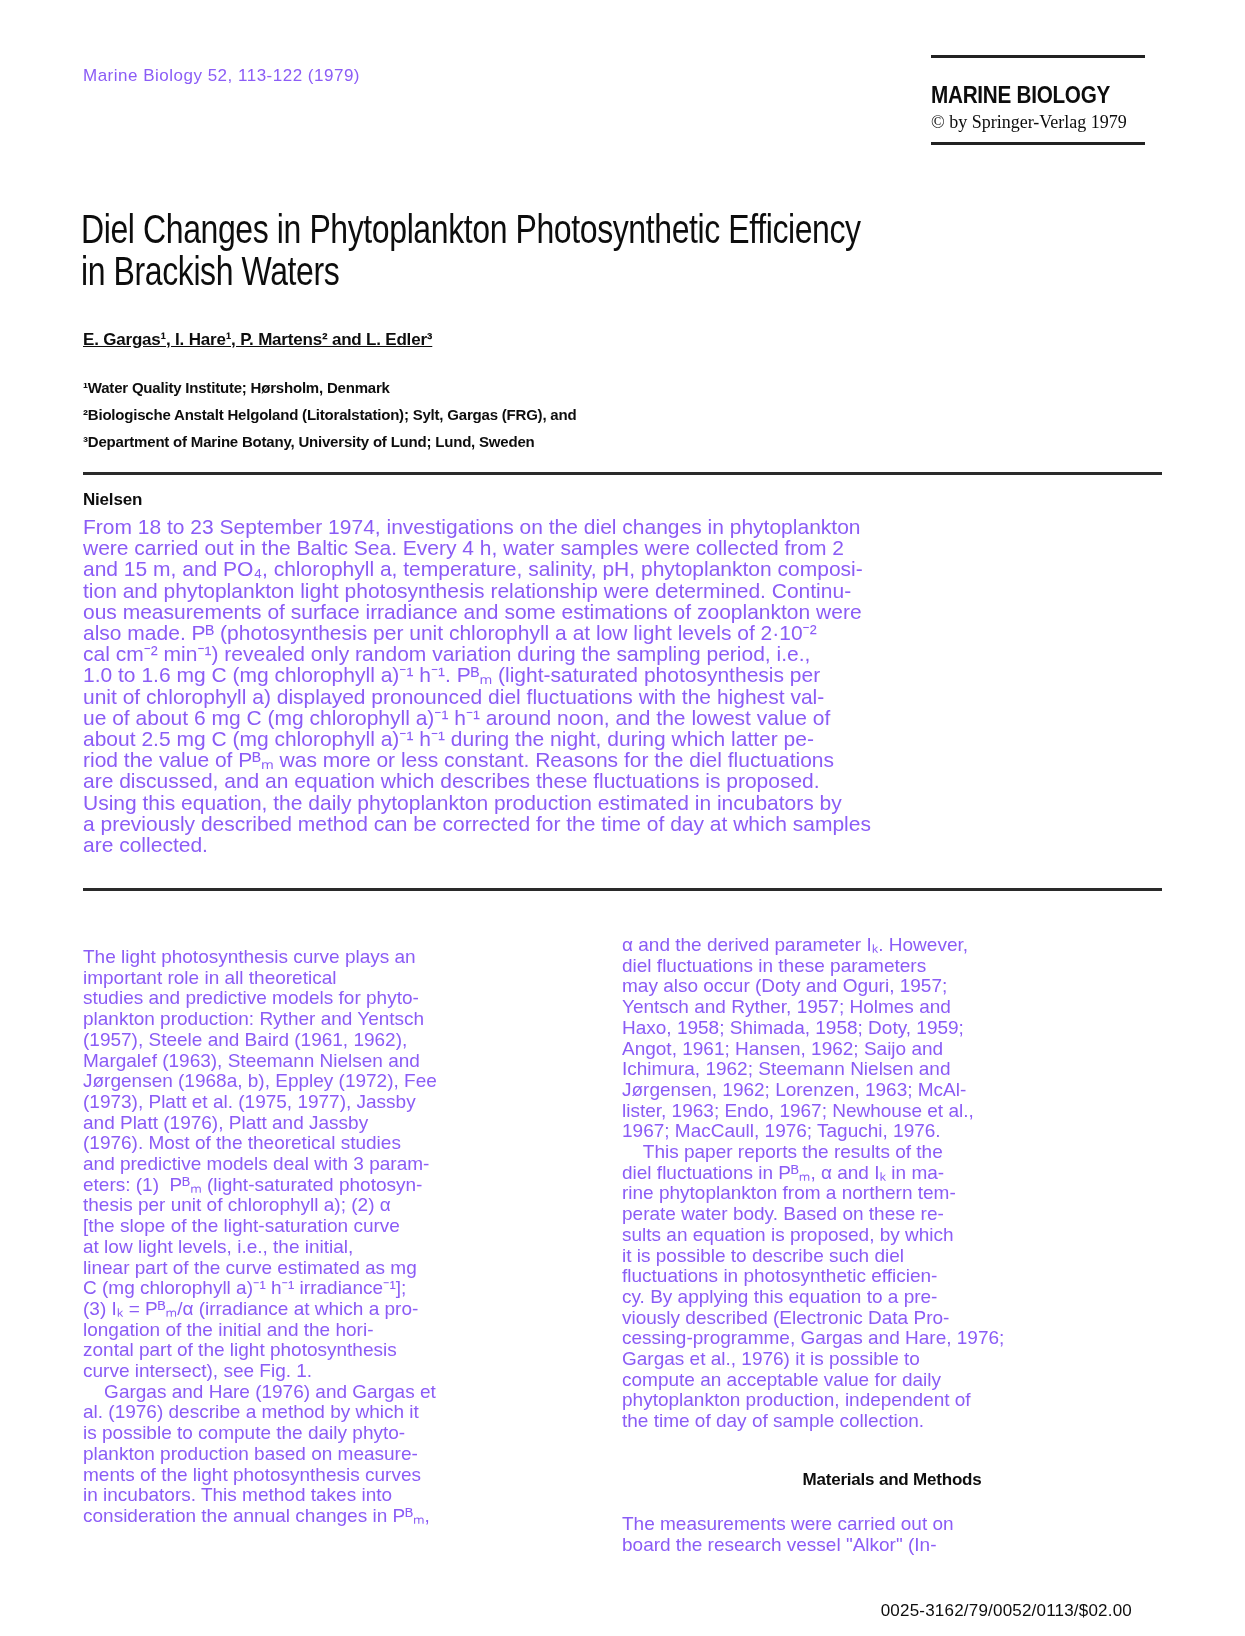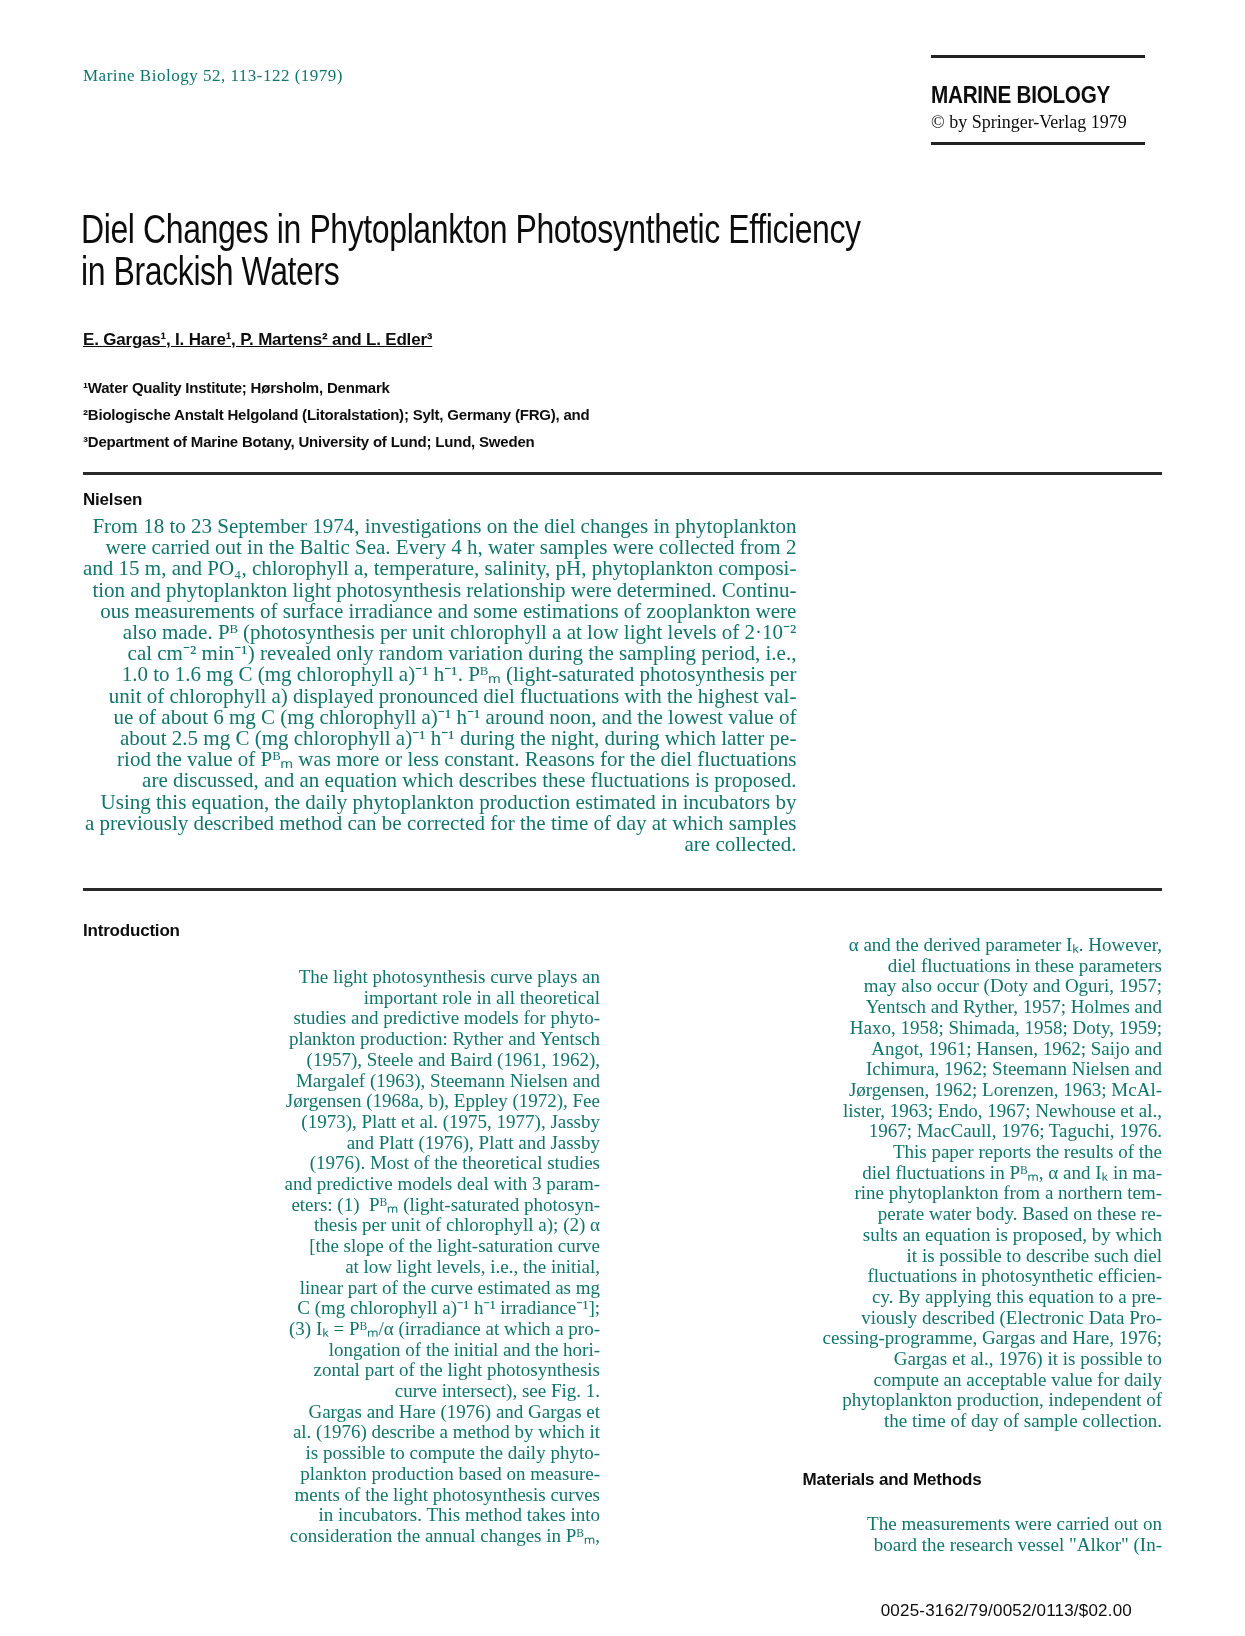--- a/index.html
+++ b/index.html
@@ -3,21 +3,21 @@
 <meta charset="utf-8">
 <style>
   html,body { margin:0; padding:0; background:#ffffff; }
   .page {
     position:relative;
     width:1245px; height:1636px;
     background:#ffffff;
     color:#111111;
     overflow:hidden;
   }
-  .mono { font-family:Liberation Serif, serif; color:#0f766e;text-align:right; }
+  .mono { font-family:Liberation Sans, sans-serif; color:#8b5cf6; }
   .sans { font-family:"Liberation Sans","DejaVu Sans",sans-serif; color:#0d0d0d; }
   .serif { font-family:"Liberation Serif","DejaVu Serif",serif; color:#0d0d0d; }
   .pre { white-space:pre; }
 
   .journal-ref {
     position:absolute; left:83px; top:66px;
     font-size:17px; letter-spacing:0.5px;
   }
 
   .masthead {
@@ -93,21 +93,21 @@
     <div class="masthead-copy serif">© by Springer-Verlag 1979</div>
   </div>
 
   <div class="article-title sans">Diel Changes in Phytoplankton Photosynthetic Efficiency
 in Brackish Waters</div>
 
   <div class="authors sans">E. Gargas¹, I. Hare¹, P. Martens² and L. Edler³</div>
 
   <div class="affiliations sans">
     <div>¹Water Quality Institute; Hørsholm, Denmark</div>
-    <div>²Biologische Anstalt Helgoland (Litoralstation); Sylt, Germany (FRG), and</div>
+    <div>²Biologische Anstalt Helgoland (Litoralstation); Sylt, Gargas (FRG), and</div>
     <div>³Department of Marine Botany, University of Lund; Lund, Sweden</div>
   </div>
 
   <div class="rule rule-abstract"></div>
 
   <div class="abstract-heading section-heading sans">Nielsen</div>
 
   <div class="abstract-body mono pre">From 18 to 23 September 1974, investigations on the diel changes in phytoplankton
 were carried out in the Baltic Sea. Every 4 h, water samples were collected from 2
 and 15 m, and PO₄, chlorophyll a, temperature, salinity, pH, phytoplankton composi-
@@ -122,21 +122,20 @@
 riod the value of Pᴮₘ was more or less constant. Reasons for the diel fluctuations
 are discussed, and an equation which describes these fluctuations is proposed.
 Using this equation, the daily phytoplankton production estimated in incubators by
 a previously described method can be corrected for the time of day at which samples
 are collected.</div>
 
   <div class="rule rule-columns"></div>
 
   <div class="columns">
     <div class="col-left">
-      <div class="section-heading sans">Introduction</div>
       <div class="col-body mono pre">The light photosynthesis curve plays an
 important role in all theoretical
 studies and predictive models for phyto-
 plankton production: Ryther and Yentsch
 (1957), Steele and Baird (1961, 1962),
 Margalef (1963), Steemann Nielsen and
 Jørgensen (1968a, b), Eppley (1972), Fee
 (1973), Platt et al. (1975, 1977), Jassby
 and Platt (1976), Platt and Jassby
 (1976). Most of the theoretical studies

